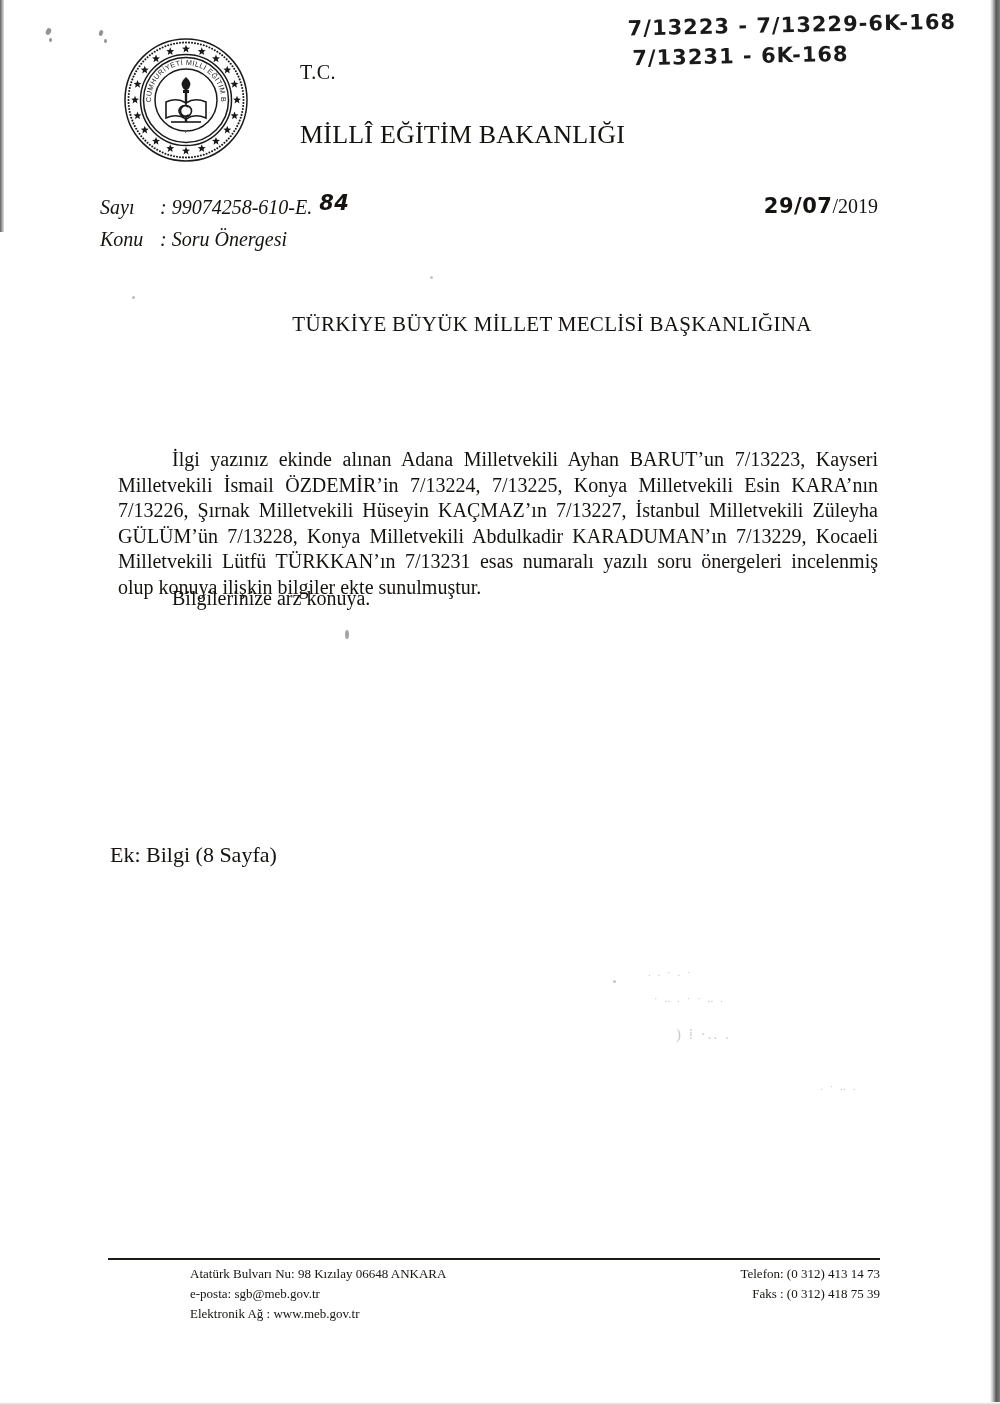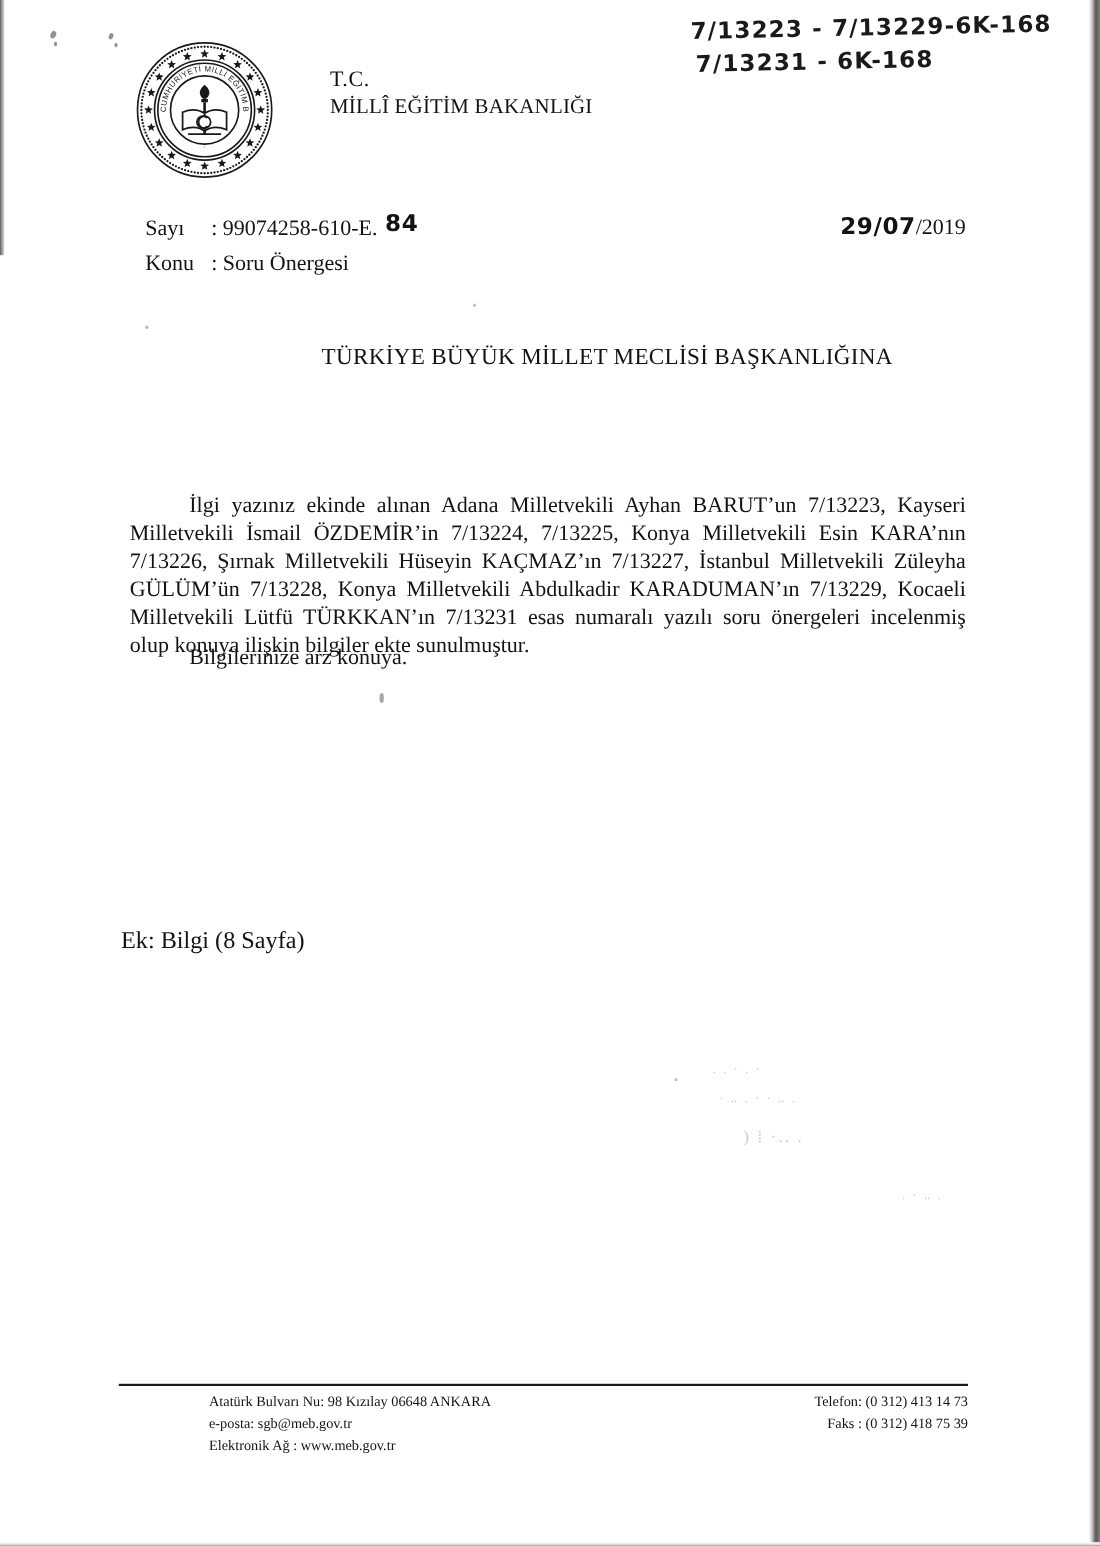--- a/index.html
+++ b/index.html
@@ -69,23 +69,24 @@
     left: 300px; top: 60px;
     width: 420px;
     text-align: left;
     line-height: 1.28;
   }
   .header-text .tc {
     font-size: 20px;
     letter-spacing: .5px;
   }
   .header-text .ministry {
-    font-size: 19px;
+    font-size: 26px;
     letter-spacing: .2px;
     white-space: nowrap;
+    margin-top: 32px;
   }
   .header-text .dept {
     font-size: 20px;
     letter-spacing: .1px;
   }
 
   
   .hand {
     font-family: "DejaVu Sans", sans-serif;
     font-weight: 700;
@@ -98,23 +99,24 @@
     font-size: 21px;
     line-height: 1.45;
     transform: rotate(-1.2deg);
     white-space: nowrap;
   }
   .hw-ref div:nth-child(2) { margin-left: 4px; }
 
   
   .meta {
     position: absolute;
-    left: 132px; top: 192px;
+    left: 100px; top: 192px;
     font-size: 20px;
     line-height: 1.5;
+    font-style: italic;
   }
   .meta .lbl {
     display: inline-block;
     width: 60px;
   }
   .hw-no {
     font-family: "DejaVu Sans", sans-serif;
     font-weight: 700;
     font-size: 21px;
     margin-left: 7px;

